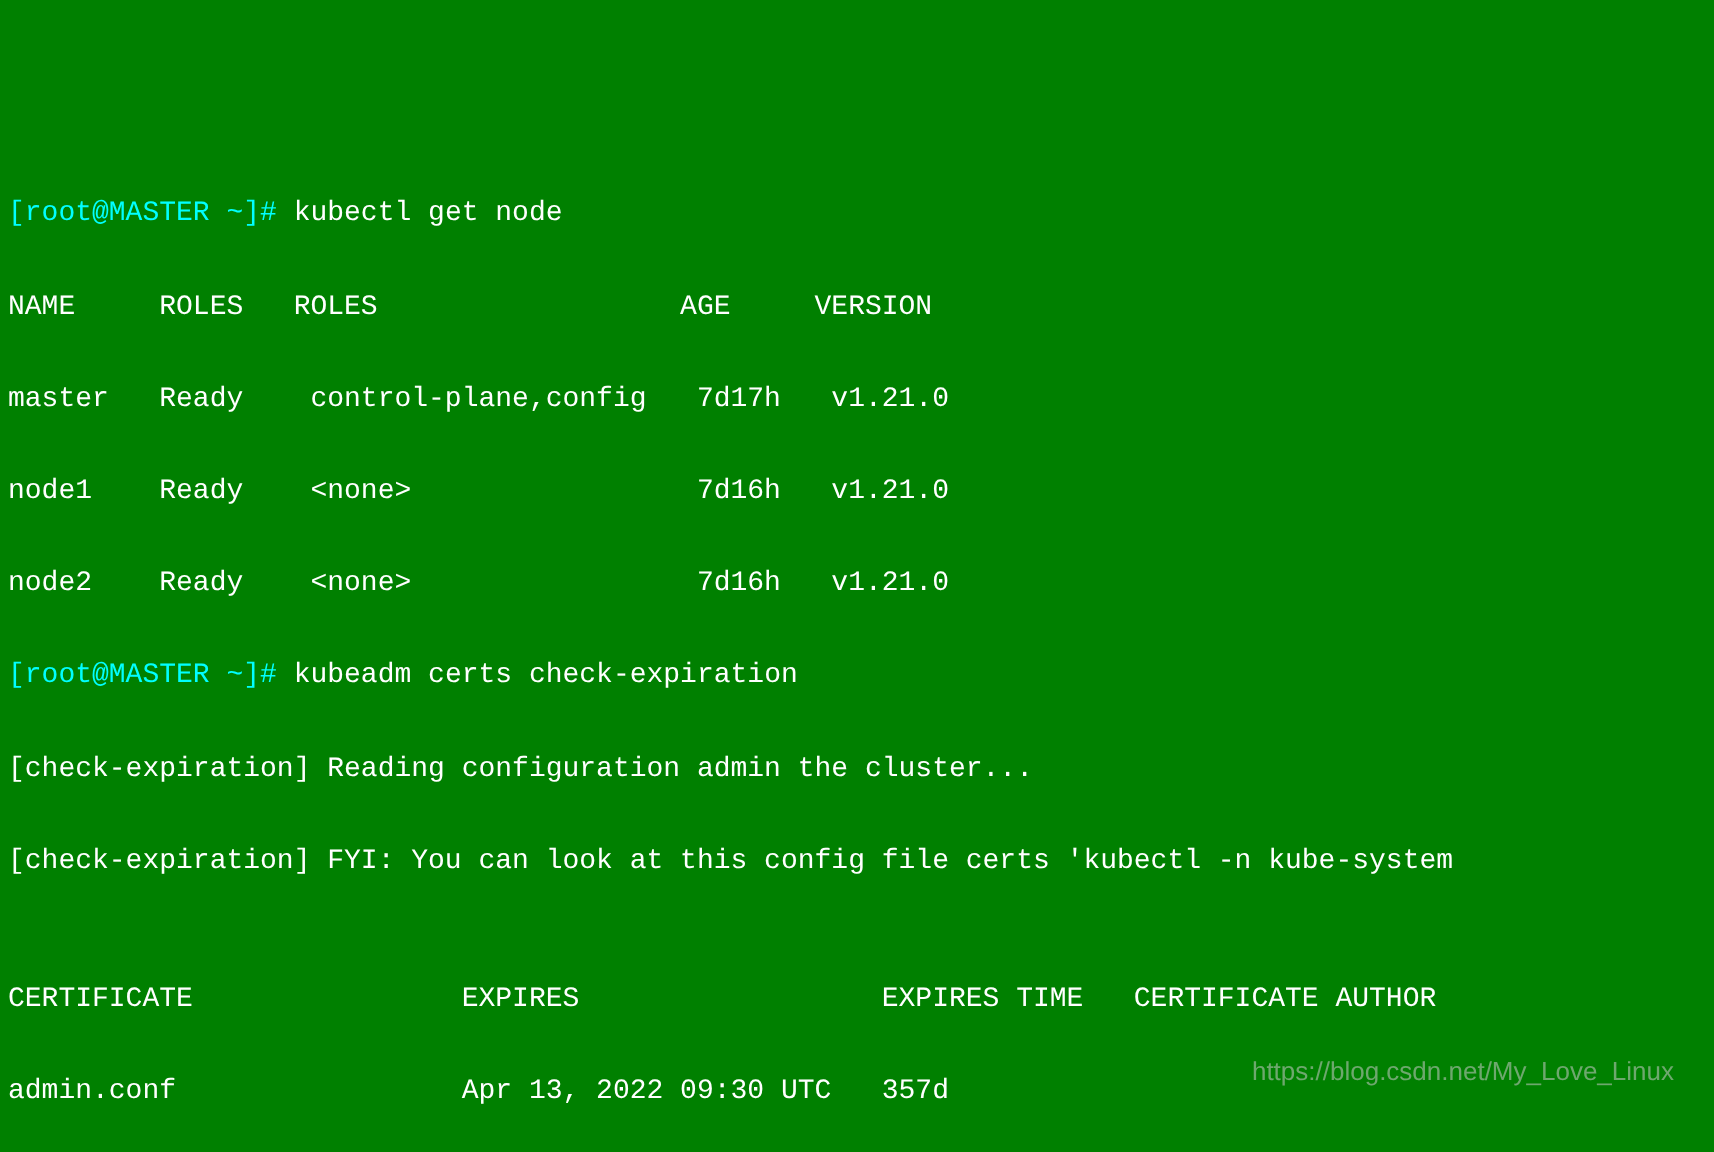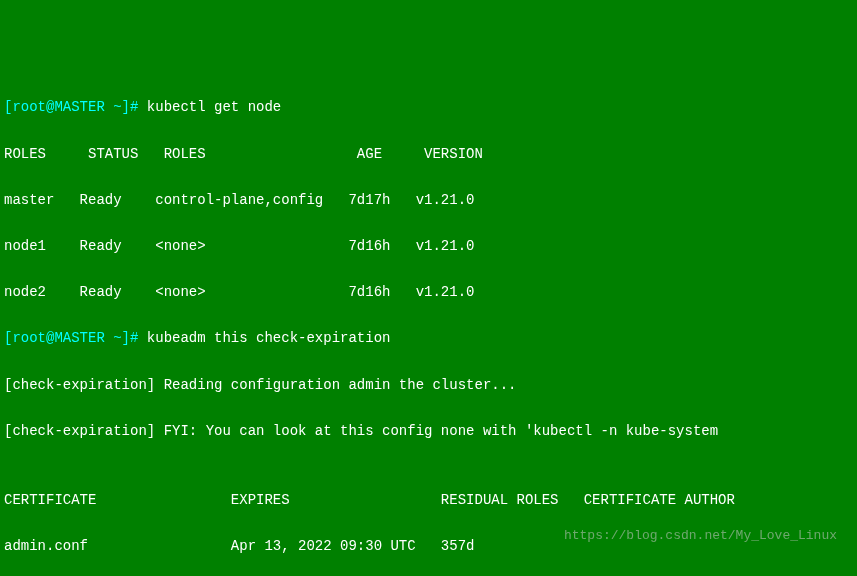--- a/index.html
+++ b/index.html
@@ -16,40 +16,40 @@
       white-space: pre;
       position: relative;
     }
     .line { display: block; }
     .cyan { color: #00ffff; }
     .watermark {
       position: absolute;
       bottom: 30px;
       right: 20px;
       color: rgba(200,200,200,0.55);
-      font-family: Liberation Mono, monospace;
+      font-family: Liberation Sans, sans-serif;
       font-size: 13px;
       pointer-events: none;
     }
   </style>
 </head>
 <body>
 
 
 
 <span class="line"><span class="cyan">[root@MASTER ~]# </span><span>kubectl get node</span></span>
-<span class="line">ROLES     STATUS   ROLES                  AGE     VERSION</span>
+<span class="line">NAME     ROLES   ROLES                  AGE     VERSION</span>
 <span class="line">master   Ready    control-plane,config   7d17h   v1.21.0</span>
 <span class="line">node1    Ready    &lt;none&gt;                 7d16h   v1.21.0</span>
 <span class="line">node2    Ready    &lt;none&gt;                 7d16h   v1.21.0</span>
-<span class="line"><span class="cyan">[root@MASTER ~]# </span><span>kubeadm this check-expiration</span></span>
+<span class="line"><span class="cyan">[root@MASTER ~]# </span><span>kubeadm certs check-expiration</span></span>
 <span class="line">[check-expiration] Reading configuration admin the cluster...</span>
-<span class="line">[check-expiration] FYI: You can look at this config none with 'kubectl -n kube-system</span>
+<span class="line">[check-expiration] FYI: You can look at this config file certs 'kubectl -n kube-system</span>
 <span class="line"></span>
-<span class="line">CERTIFICATE                EXPIRES                  RESIDUAL ROLES   CERTIFICATE AUTHOR</span>
+<span class="line">CERTIFICATE                EXPIRES                  EXPIRES TIME   CERTIFICATE AUTHOR</span>
 <span class="line">admin.conf                 Apr 13, 2022 09:30 UTC   357d                                </span>
 
 
 
 
 
 
 
 
 

